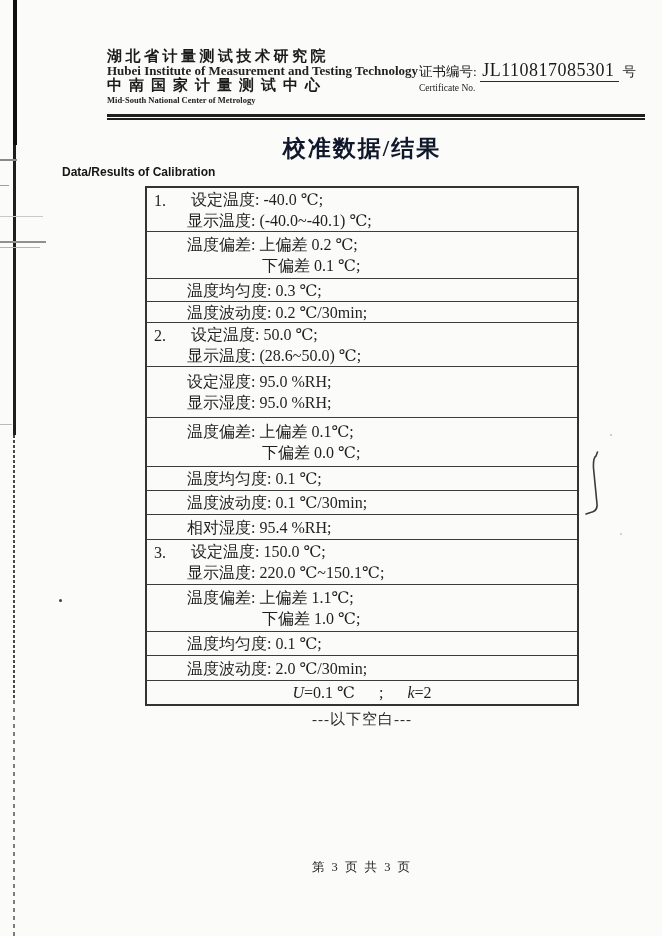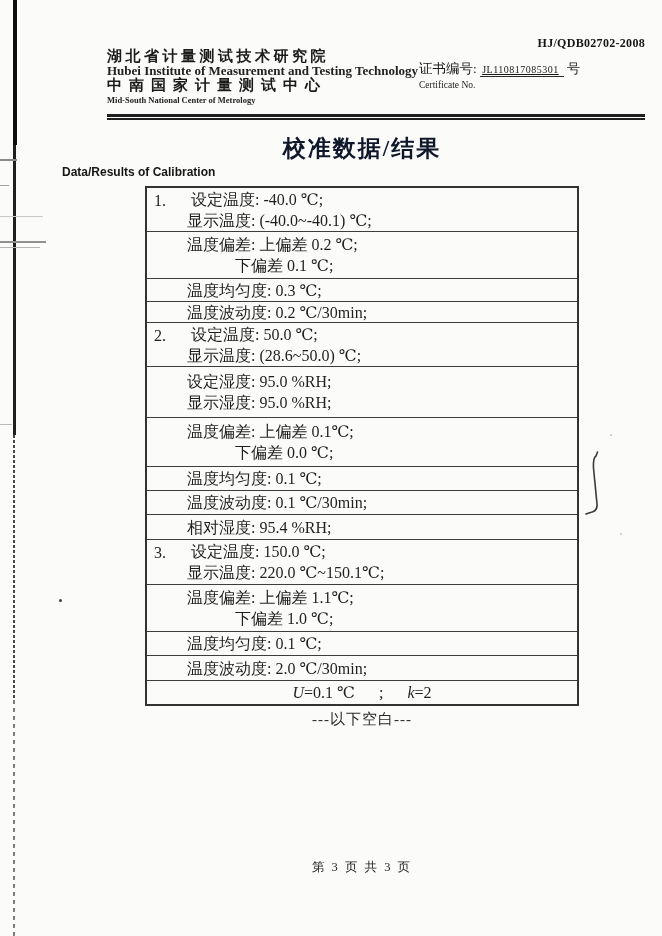--- a/index.html
+++ b/index.html
@@ -37,21 +37,21 @@
   
   .org-block{position:absolute;left:107px;top:47px;}
   .org-cn1{font-size:15px;font-weight:bold;letter-spacing:3.5px;line-height:18px;white-space:nowrap;color:#1b1b1b;}
   .org-en1{font-size:13px;font-weight:bold;line-height:11px;white-space:nowrap;color:#222;}
   .org-cn2{font-size:15px;font-weight:bold;letter-spacing:7px;line-height:19px;white-space:nowrap;color:#1b1b1b;}
   .org-en2{font-size:8.5px;font-weight:bold;line-height:11px;white-space:nowrap;color:#222;}
   .doc-code{position:absolute;left:440px;top:36px;width:205px;text-align:right;
             font-size:12px;font-weight:bold;letter-spacing:.3px;color:#161616;}
   .cert-block{position:absolute;left:419px;top:60px;}
   .cert-row{white-space:nowrap;font-size:13.5px;color:#1a1a1a;}
-  .cert-no{font-size:10px;border-bottom:1px solid #2a2a2a;padding:0 5px 1px 2px;letter-spacing:.5px;text-decoration:underline;}
+  .cert-no{font-size:18px;border-bottom:1px solid #2a2a2a;padding:0 5px 1px 2px;letter-spacing:.5px;}
   .cert-suffix{margin-left:3px;}
   .cert-en{font-size:9.5px;margin-top:2px;color:#222;}
   .double-rule{position:absolute;left:107px;top:114px;width:538px;height:1px;
                border-top:3px solid #1f1f1f;border-bottom:2px solid #1f1f1f;}
   
   .doc-title{position:absolute;left:62px;top:133px;width:600px;text-align:center;
              font-size:23px;font-weight:bold;letter-spacing:2px;color:#0f172a;}
   .doc-subtitle{position:absolute;left:62px;top:165px;width:600px;text-align:left;
              font-family:"Liberation Sans","DejaVu Sans",sans-serif;
              font-size:12px;font-weight:bold;color:#161616;}
@@ -59,21 +59,21 @@
   .ctable{position:absolute;left:145px;top:186px;width:434px;
           border:2px solid #333;box-sizing:border-box;background:transparent;}
   .trow{position:relative;display:flex;flex-direction:column;justify-content:center;
         border-bottom:1.5px solid #3d3d3d;box-sizing:border-box;
         font-size:16px;line-height:21px;color:#1f1f1f;}
   .trow:last-child{border-bottom:none;}
   .rownum{position:absolute;left:7px;top:2px;line-height:21px;}
   .tline{white-space:nowrap;}
   .ind-num-line{padding-left:44px;}
   .ind-label{padding-left:40px;}
-  .ind-sub{padding-left:88px;}
+  .ind-sub{padding-left:115px;}
   .trow.center{flex-direction:row;align-items:center;justify-content:center;}
   .it{font-style:italic;font-family:"Liberation Serif","DejaVu Serif",serif;}
   .sep-gap{margin:0 24px;}
   
   .blank-note{position:absolute;left:62px;top:710px;width:600px;text-align:center;
               font-size:15px;letter-spacing:1px;color:#2a2a2a;}
   .page-footer{position:absolute;left:62px;top:859px;width:600px;text-align:center;
                font-size:12.5px;letter-spacing:2px;color:#222;}
 </style>
 </head>
@@ -97,21 +97,20 @@
   <svg class="pen-mark" width="30" height="70" viewBox="0 0 30 70">
     <path d="M18 8 l1.5 -4 M18 8 q-3 2 -2.5 12 l3.5 36 q0.8 7 -6.5 8.5 l-4.5 1.5" fill="none" stroke="#3a3a3a" stroke-width="1.6" stroke-linecap="round"></path>
   </svg>
 
   <div class="org-block">
     <div class="org-cn1">湖北省计量测试技术研究院</div>
     <div class="org-en1">Hubei Institute of Measurement and Testing Technology</div>
     <div class="org-cn2">中南国家计量测试中心</div>
     <div class="org-en2">Mid-South National Center of Metrology</div>
   </div>
-  <div class="doc-code">HJ/QDB02702-2008</div>
   <div class="cert-block">
     <div class="cert-row">
       <span>证书编号: </span><span class="cert-no">JL110817085301</span><span class="cert-suffix">号</span>
     </div>
     <div class="cert-en">Certificate No.</div>
   </div>
   <div class="double-rule"></div>
 
   <div class="doc-title">校准数据/结果</div>
   <div class="doc-subtitle">Data/Results of Calibration</div>

